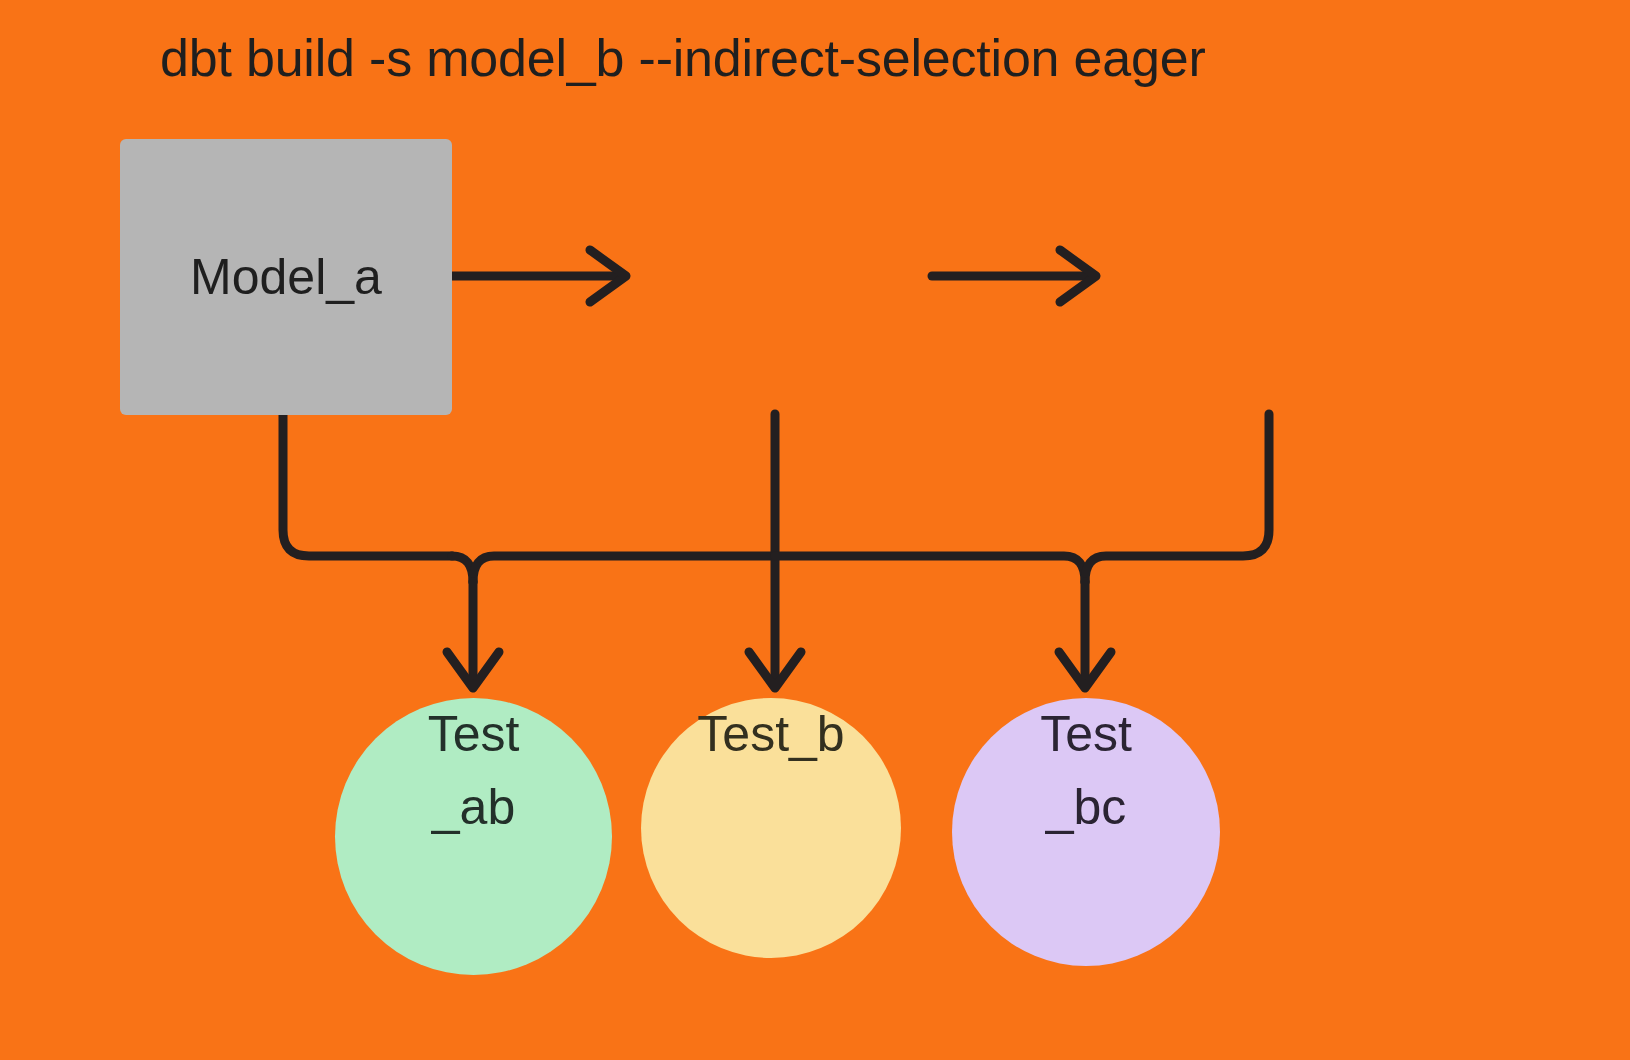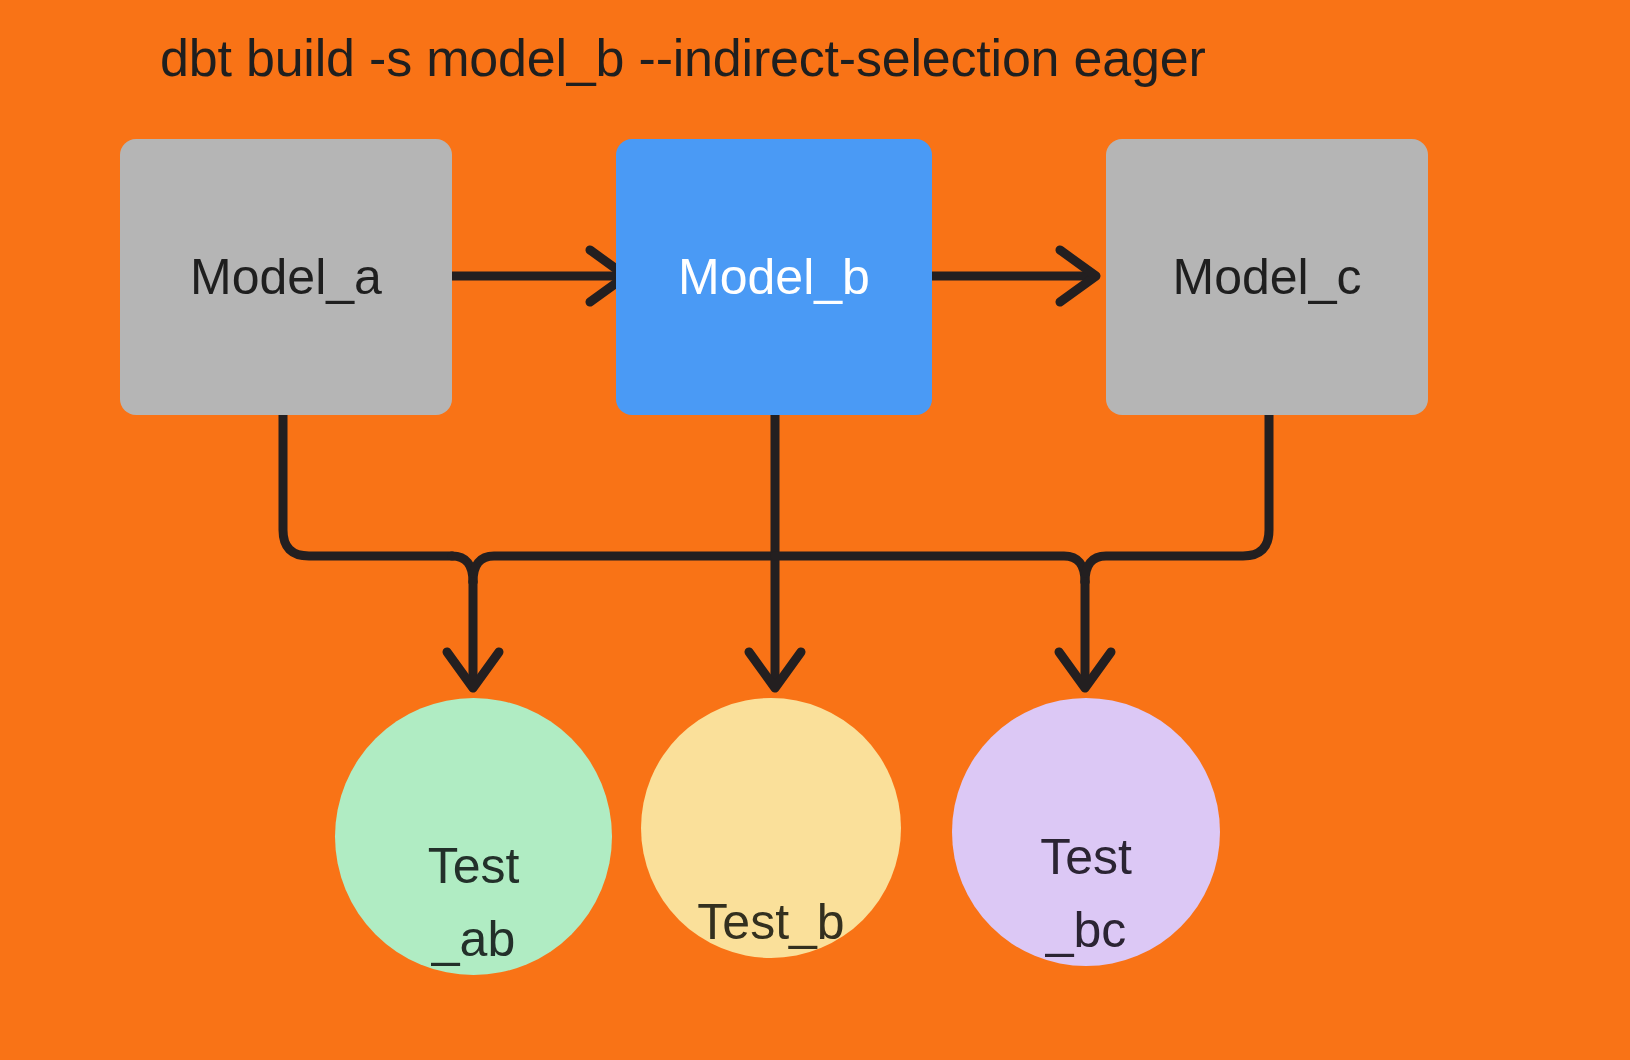--- a/index.html
+++ b/index.html
@@ -31,37 +31,37 @@
     top: 28px;
     font-size: 52px;
     color: #1f1f1f;
     letter-spacing: -0.2px;
     white-space: nowrap;
     font-family: "Liberation Sans", sans-serif;
   }
   .node-box {
     position: absolute;
     box-sizing: border-box;
-    border-radius: 16px;
+    border-radius: 6px;
     display: flex;
     align-items: center;
     justify-content: center;
   }
   .node-box .node-label {
     font-size: 50px;
     line-height: 1.05;
     white-space: pre;
     text-align: center;
   }
   .node-circle {
     position: absolute;
     box-sizing: border-box;
     border-radius: 50%;
     display: flex;
-    align-items: flex-end;
+    align-items: flex-start;
     justify-content: center;
   }
   .node-circle .node-label {
     font-size: 50px;
     line-height: 1.45;
     text-align: center;
     white-space: pre-line;
   }
   .edge-path {
     fill: none;
@@ -130,27 +130,21 @@
     <g>
       <path class="edge-path" d="M 1085 582 L 1085 680" stroke="#231f20"></path>
       <path class="arrow-head" d="M 1059 652 L 1085 688 L 1111 652" stroke="#231f20"></path>
     </g>
   </svg>
 
   <div class="node-box" id="node-model-a" style="left: 120px; top: 139px; width: 332px; height: 276px; background: rgb(181, 181, 181); color: rgb(31, 31, 31);">
     <span class="node-label">Model_a</span>
   </div>
 
-  <div class="node-box" id="node-model-b" style="left: 616px; top: 139px; width: 316px; height: 276px; background: rgb(74, 154, 245); color: rgb(255, 255, 255);">
-    <span class="node-label">Model_b</span>
-  </div>
 
-  <div class="node-box" id="node-model-c" style="left: 1106px; top: 139px; width: 322px; height: 276px; background: rgb(181, 181, 181); color: rgb(31, 31, 31);">
-    <span class="node-label">Model_c</span>
-  </div>
 
   <div class="node-circle" id="node-test-ab" style="left: 335px; top: 698px; width: 277px; height: 277px; background: rgb(176, 236, 195); color: rgb(35, 48, 42);">
     <span class="node-label">Test
 _ab</span>
   </div>
 
   <div class="node-circle" id="node-test-b" style="left: 641px; top: 698px; width: 260px; height: 260px; background: rgb(250, 224, 154); color: rgb(51, 48, 31);">
     <span class="node-label">Test_b</span>
   </div>
 

